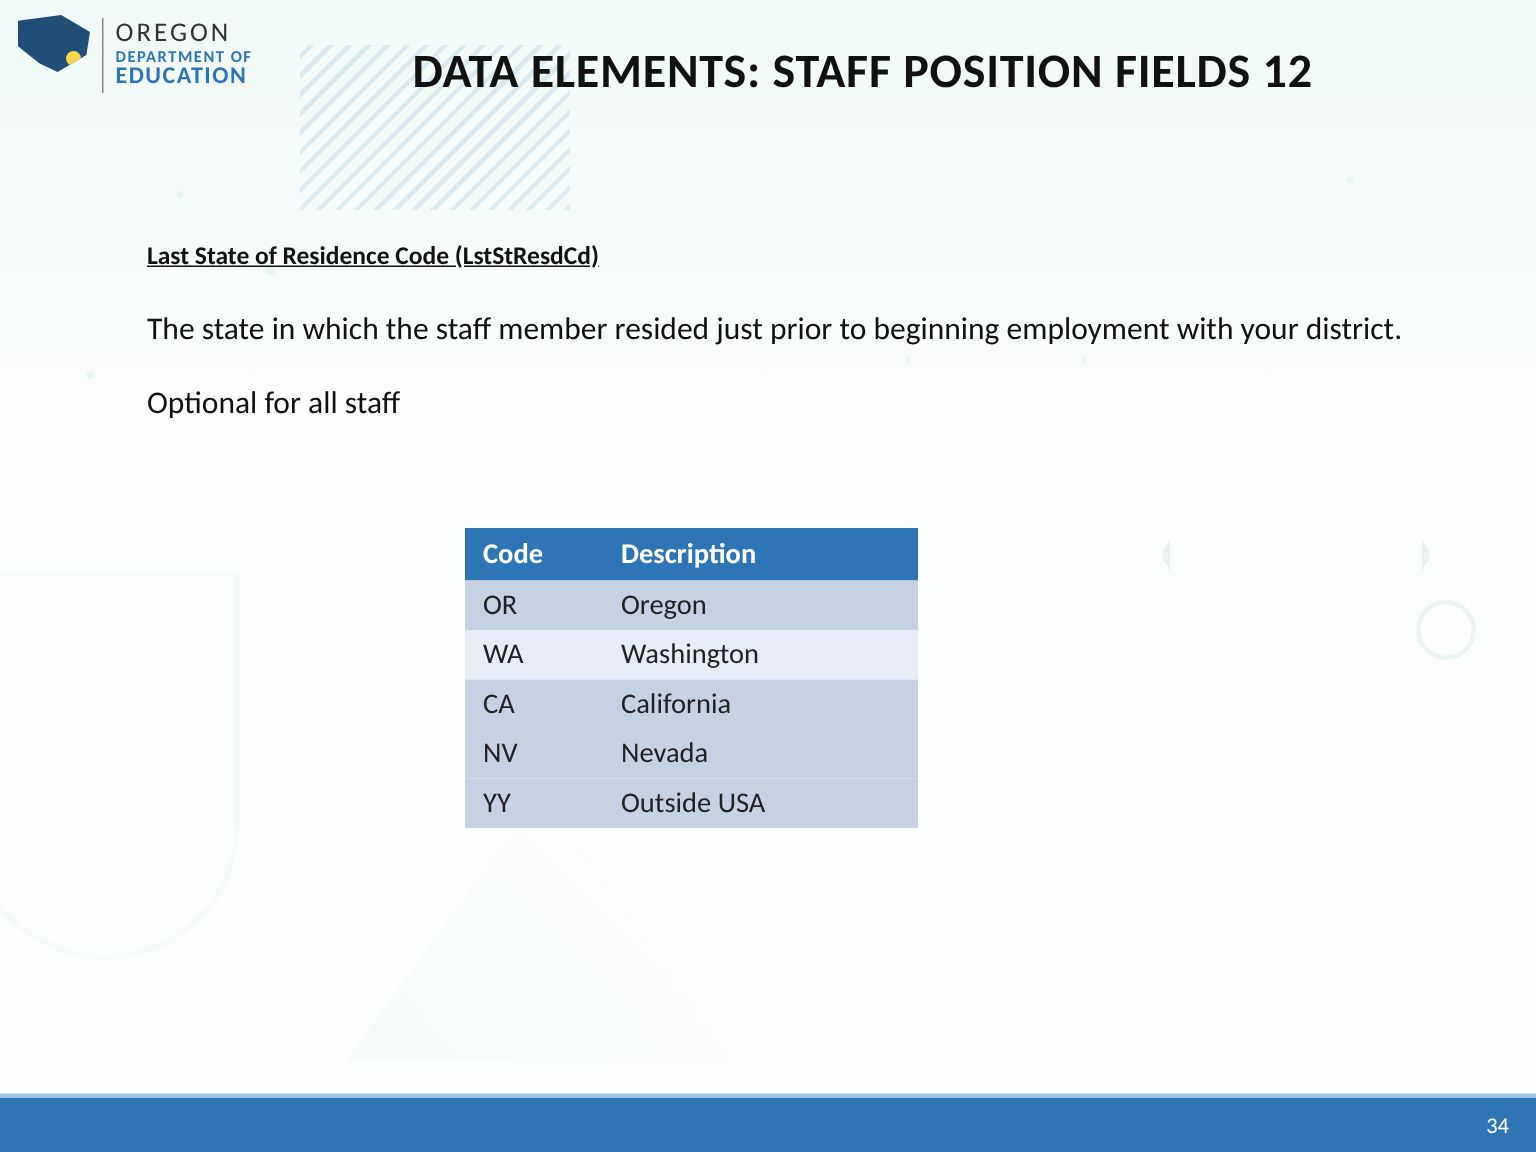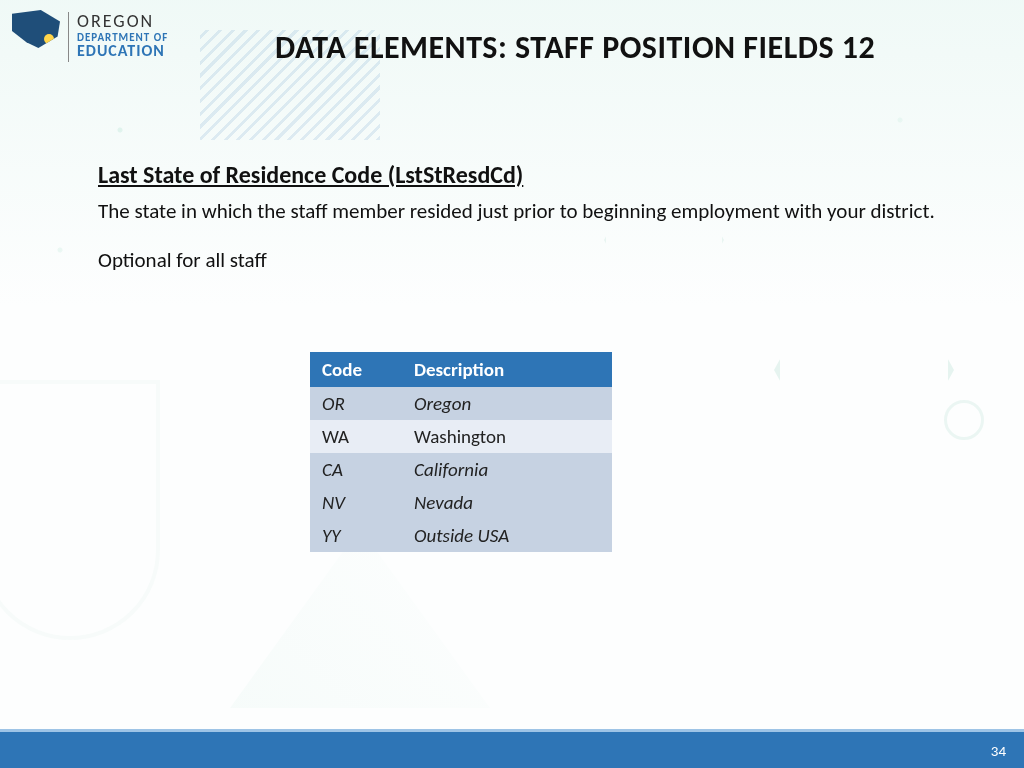--- a/index.html
+++ b/index.html
@@ -38,30 +38,30 @@
   .logo-text .l2 { font-size:11px; letter-spacing:1px; color:#2e75b6; font-weight:800; line-height:1; }
   .logo-text .l3 { font-size:16px; letter-spacing:1px; color:#2e75b6; font-weight:900; line-height:1; }
   .tagline { font-style:italic; color:#6a6a6a; font-size:13px; margin-top:4px; letter-spacing:0.2px; }
 
   .title {
     position:absolute; left:275px; top:28px; right:40px;
     font-size:32px; font-weight:800; color:#111; letter-spacing:0.5px;
   }
 
   .content { position:absolute; left:98px; top:160px; right:80px; color:#111; }
-  .field-name { font-size:24px; font-weight:700; text-decoration:underline; margin-bottom:8px; }
+  .field-name { font-size:17px; font-weight:700; text-decoration:underline; margin-bottom:24px; }
   .desc { font-size:21px; line-height:1.35; margin-bottom:22px; max-width:840px; }
   .opt { font-size:21px; margin-bottom:12px; }
 
   .code-table { position:absolute; left:310px; top:352px; border-collapse:collapse; font-size:19px; }
   .code-table th { background:#2e75b6; color:#fff; text-align:left; font-weight:700; padding:6px 12px; }
   .code-table th:first-child { width:92px; }
   .code-table th:last-child { width:210px; }
   .code-table td { padding:5px 12px; color:#222; }
-  .code-table tr.odd td { background:#c6d2e2;font-style:italic; }
+  .code-table tr.odd td { background:#c6d2e2; }
   .code-table tr.even td { background:#e8edf5; }
 
   .footer-bar { position:absolute; left:0; right:0; bottom:0; height:36px; background:#2e75b6;padding-left:30px; }
   .footer-line { position:absolute; left:0; right:0; bottom:36px; height:3px; background:#9ec4e6; }
   .page-num { position:absolute; right:18px; bottom:8px; color:#fff; font-size:15px; }
 </style>
 </head>
 <body>
 
 <div class="slide">

